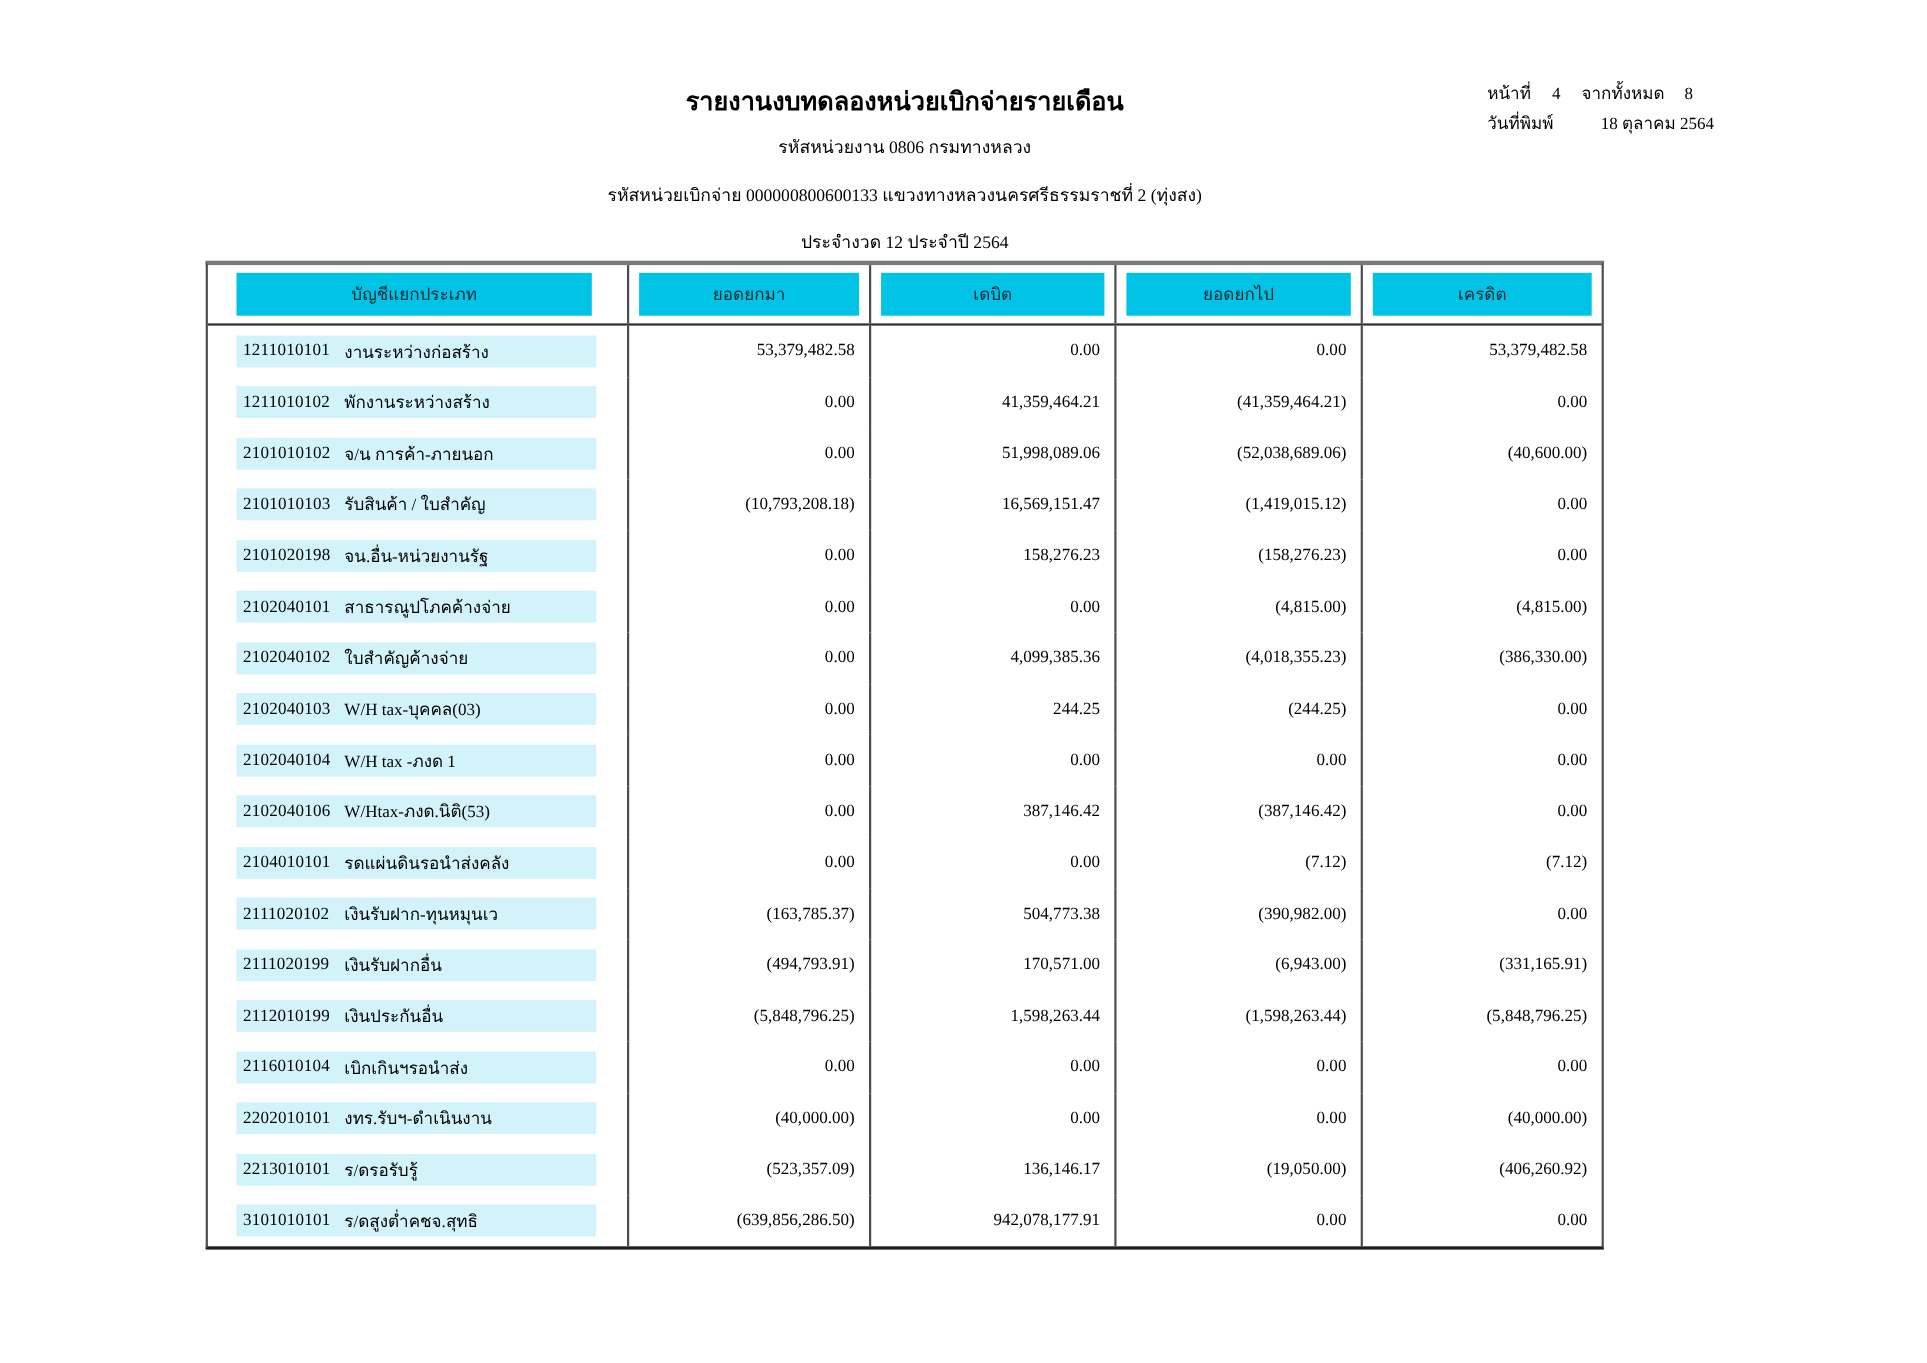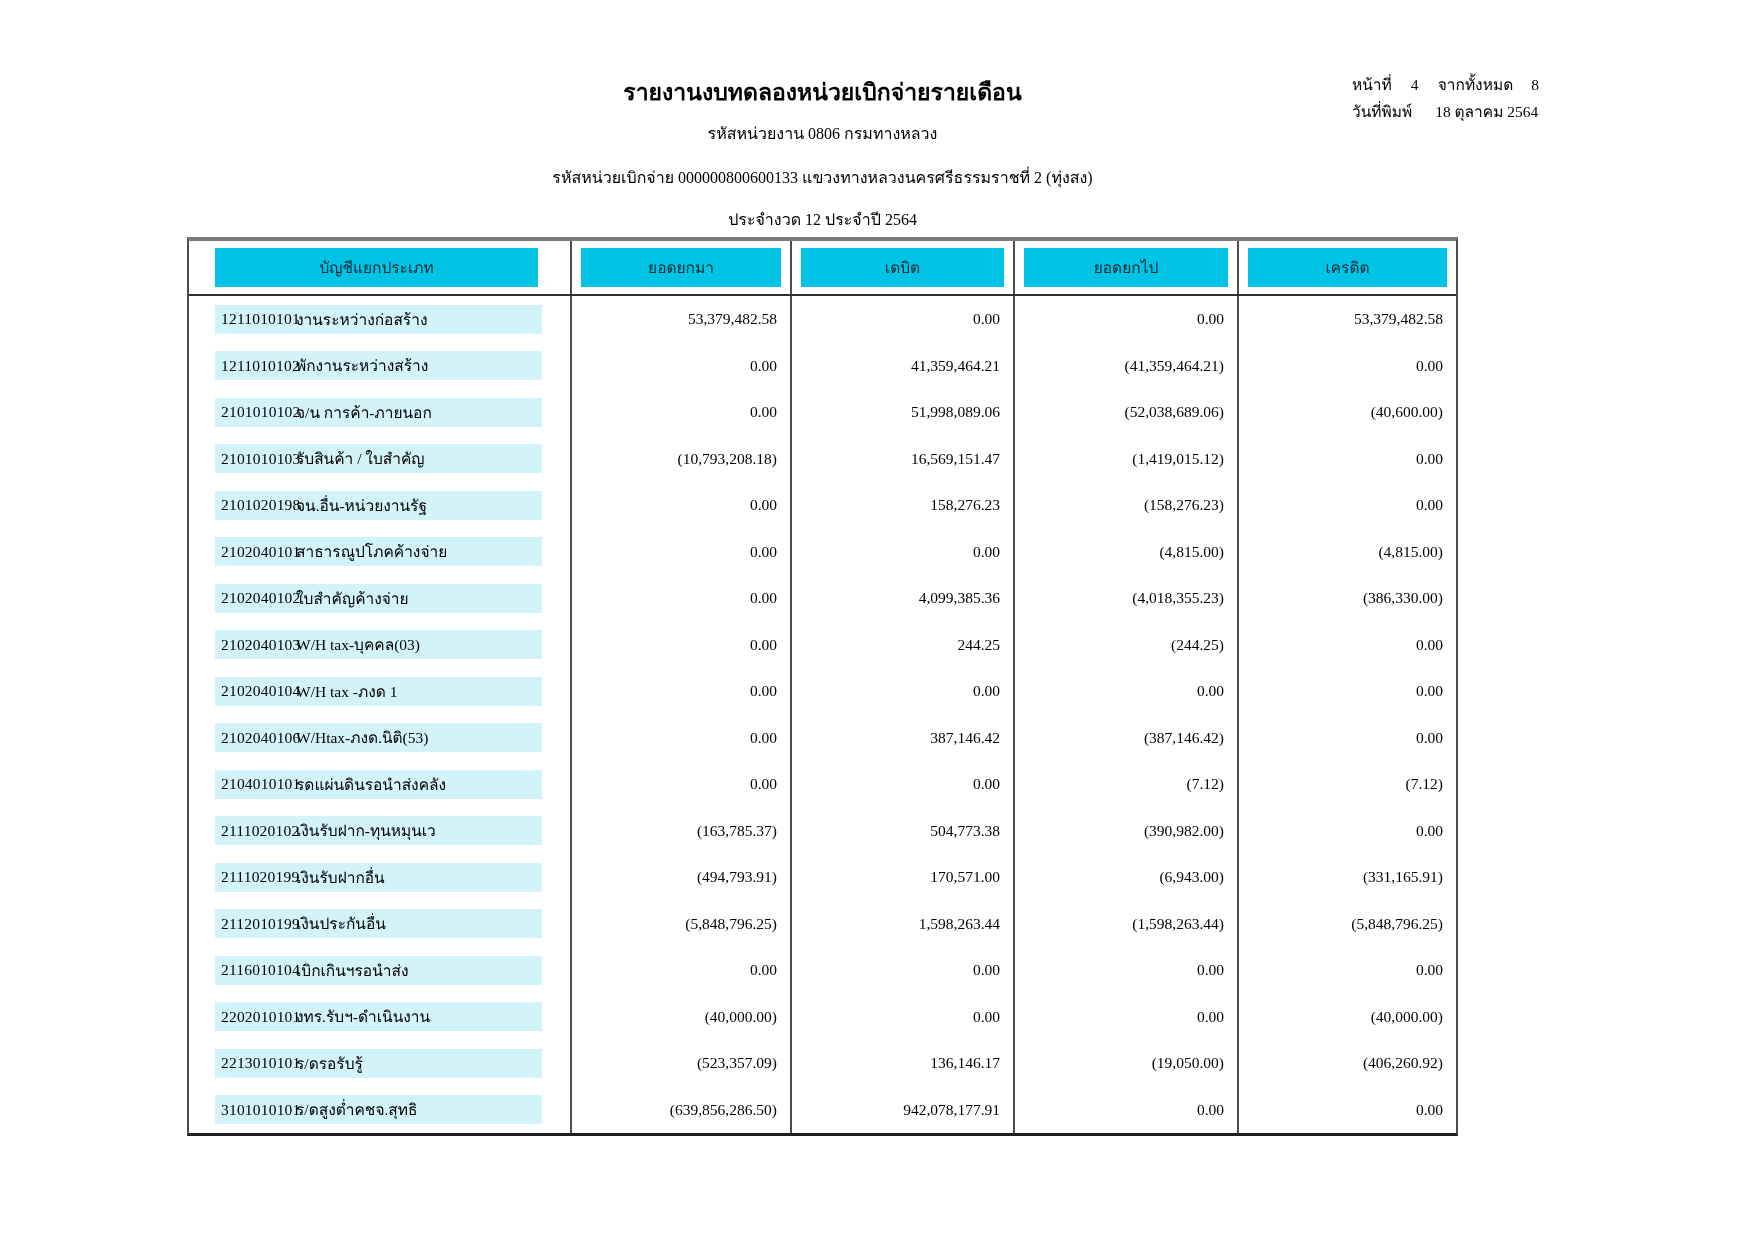--- a/index.html
+++ b/index.html
@@ -10,42 +10,42 @@
   .report-header { position:absolute; left:187px; top:74px; width:1271px; text-align:center; }
   .report-title  { font-size:23px; font-weight:bold; margin-bottom:11px; }
   .report-sub    { font-size:16px; margin-bottom:19px; }
   .report-sub.tight { margin-bottom:17px; }
 
   
   .page-info { position:absolute; left:1352px; top:72px; font-size:15.5px; }
   .page-info .row { display:flex; align-items:baseline; height:27px; }
   .pi-num   { display:inline-block; width:46px; text-align:center; }
   .pi-total { display:inline-block; width:44px; text-align:center; }
-  .pi-date  { margin-left:23px; }
+  .pi-date  { margin-left:43px; }
 
   
   .tbl { position:absolute; left:187px; top:237px; width:1271px;
          border-left:2px solid #4d4d4d; border-right:2px solid #4d4d4d;
          border-top:4px solid #7a7a7a; border-bottom:3px solid #1f1f1f; }
   .grid-row { display:grid; grid-template-columns:383px 220px 223px 224px 1fr; }
 
   .thead { height:55px; border-bottom:2px solid #2e2e2e; }
   .th { border-right:2px solid #4d4d4d; padding:7px 9px; display:flex; }
   .th.first { padding:7px 32px 7px 26px; }
   .th:last-child { border-right:none; }
   .th-bar { background:#00C3E6; flex:1; display:flex; align-items:center; justify-content:center;
             font-size:15.5px; color:#0a2a33; }
 
   .tbody .tr { height:46.5px; }
   .td { border-right:2px solid #4d4d4d; display:flex; align-items:center; }
   .td:last-child { border-right:none; }
   .td.acct { padding:0 28px 0 26px; }
   .band { background:#D2F3FA; width:100%; height:29px; display:flex; align-items:center; font-size:15.5px; }
   .code { display:inline-block; width:66px; margin-left:6px; letter-spacing:0.2px; }
-  .name { margin-left:9px; white-space:nowrap; }
+  .name { margin-left:26px; white-space:nowrap; }
   .td.num { justify-content:flex-end; padding-right:13px; font-size:15.5px; }
 </style>
 </head>
 <body>
 
 <div class="report-header">
   <div class="report-title">รายงานงบทดลองหน่วยเบิกจ่ายรายเดือน</div>
   <div class="report-sub">รหัสหน่วยงาน 0806 กรมทางหลวง</div>
   <div class="report-sub tight">รหัสหน่วยเบิกจ่าย 000000800600133 แขวงทางหลวงนครศรีธรรมราชที่ 2 (ทุ่งสง)</div>
   <div class="report-sub">ประจำงวด 12 ประจำปี 2564</div>

